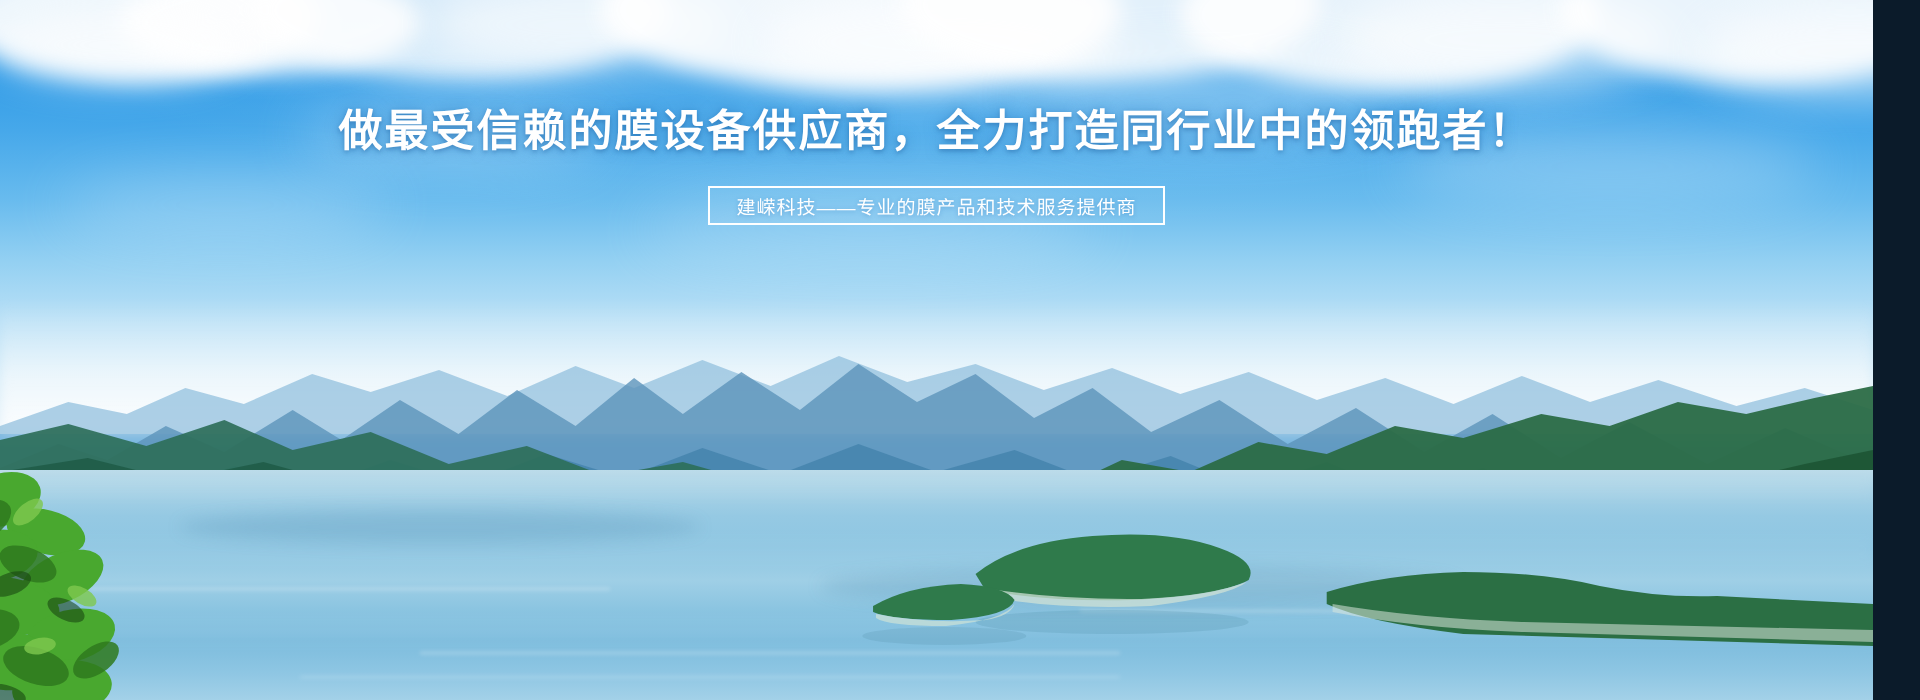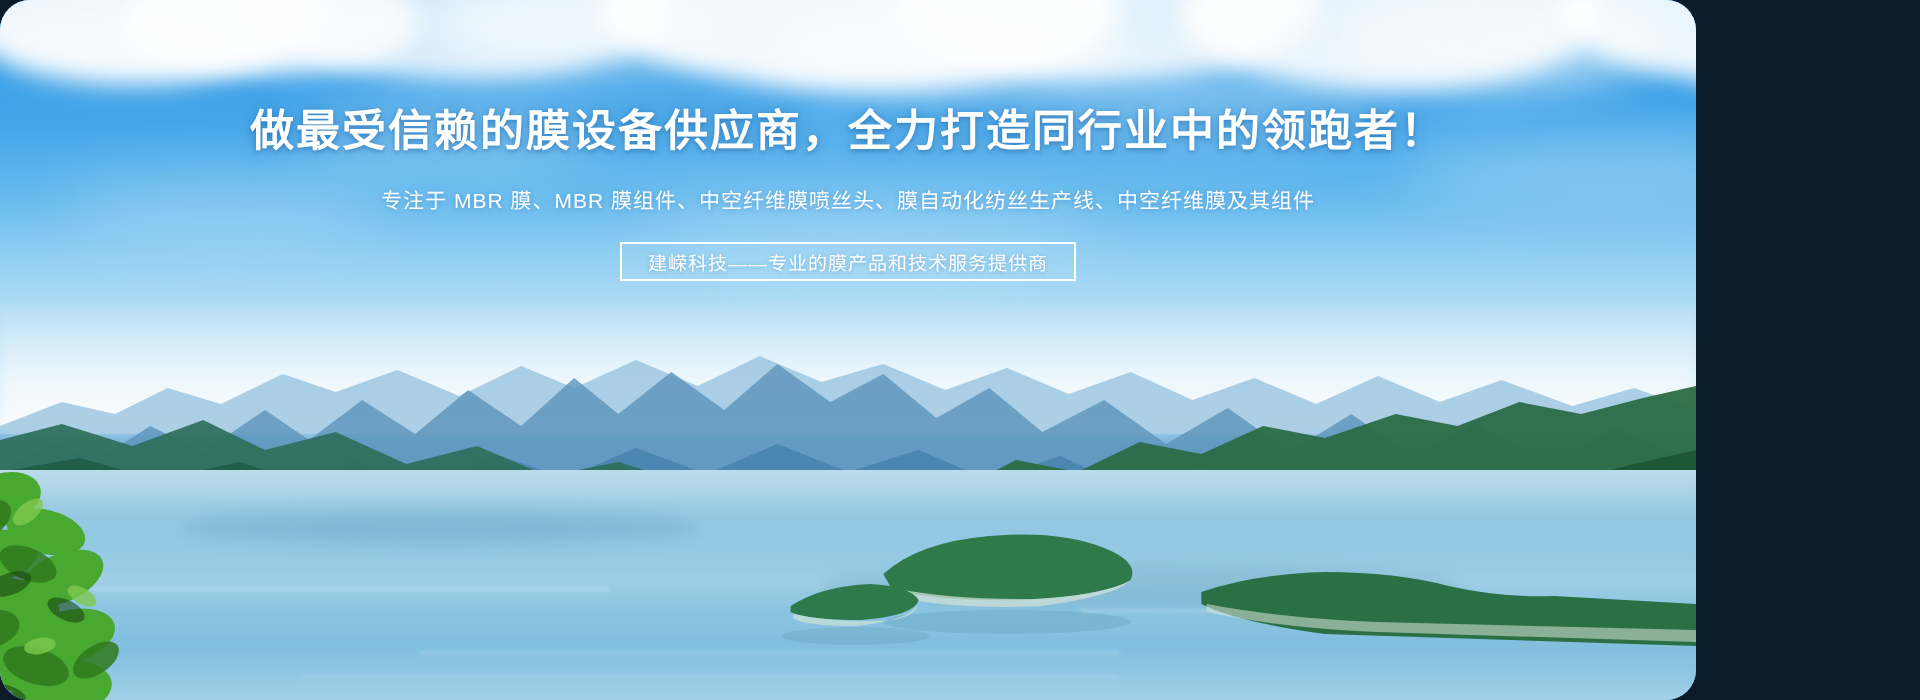--- a/index.html
+++ b/index.html
@@ -1,25 +1,24 @@
 <!DOCTYPE html>
 <html lang="zh-CN"><head>
 <meta charset="utf-8">
 <title>Hero Banner</title>
 <style>
   html,body{margin:0;padding:0;background:#0b1b2a;}
   body{font-family:"Liberation Sans","DejaVu Sans",sans-serif;}
 
   .banner{
     position:relative;
-    width:1696px;
+    width:1873px;
     height:700px;
     overflow:hidden;
     background:#3fa3e8;
-    border-radius:30px;
   }
 
   
   .sky{
     position:absolute;left:0;top:0;width:100%;height:62%;
     background:linear-gradient(to bottom,
       #1f8ee0 0%,
       #2f9ae6 14%,
       #46a8ea 30%,
       #68bbee 46%,
@@ -277,17 +276,16 @@
       <g fill="#7fc94f" opacity=".8">
         <ellipse cx="58" cy="52" rx="18" ry="9" transform="rotate(-40 58 52)"></ellipse>
         <ellipse cx="112" cy="136" rx="16" ry="8" transform="rotate(30 112 136)"></ellipse>
         <ellipse cx="70" cy="186" rx="16" ry="8" transform="rotate(-10 70 186)"></ellipse>
       </g>
     </svg>
   </div>
 
   <div class="hero-copy">
     <div class="headline">做最受信赖的膜设备供应商，全力打造同行业中的领跑者！</div>
-    <div class="subtitle">专注于 MBR 膜、MBR 膜组件、中空纤维膜喷丝头、膜自动化纺丝生产线、中空纤维膜及其组件</div>
     <div class="tagline-box">建嵘科技——专业的膜产品和技术服务提供商</div>
   </div>
 
 </div>
 
 </body></html>

